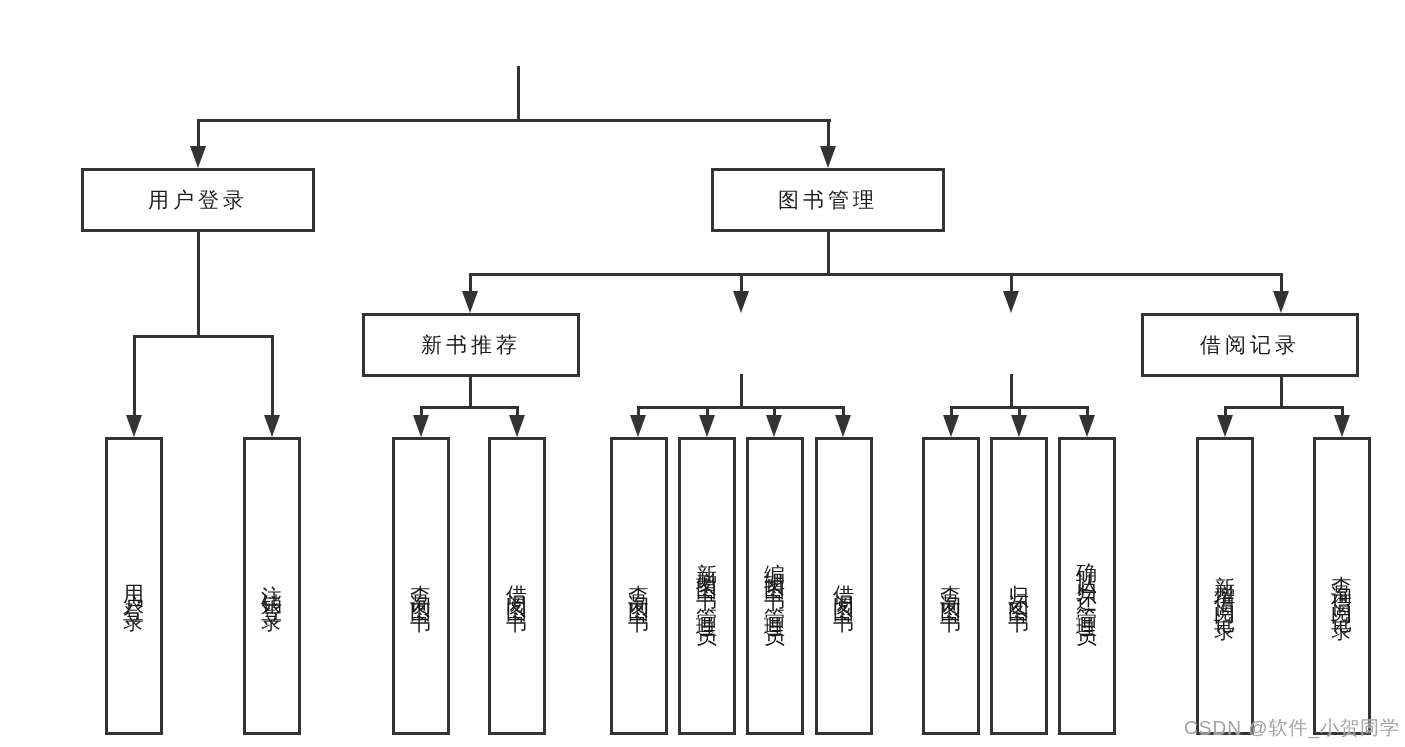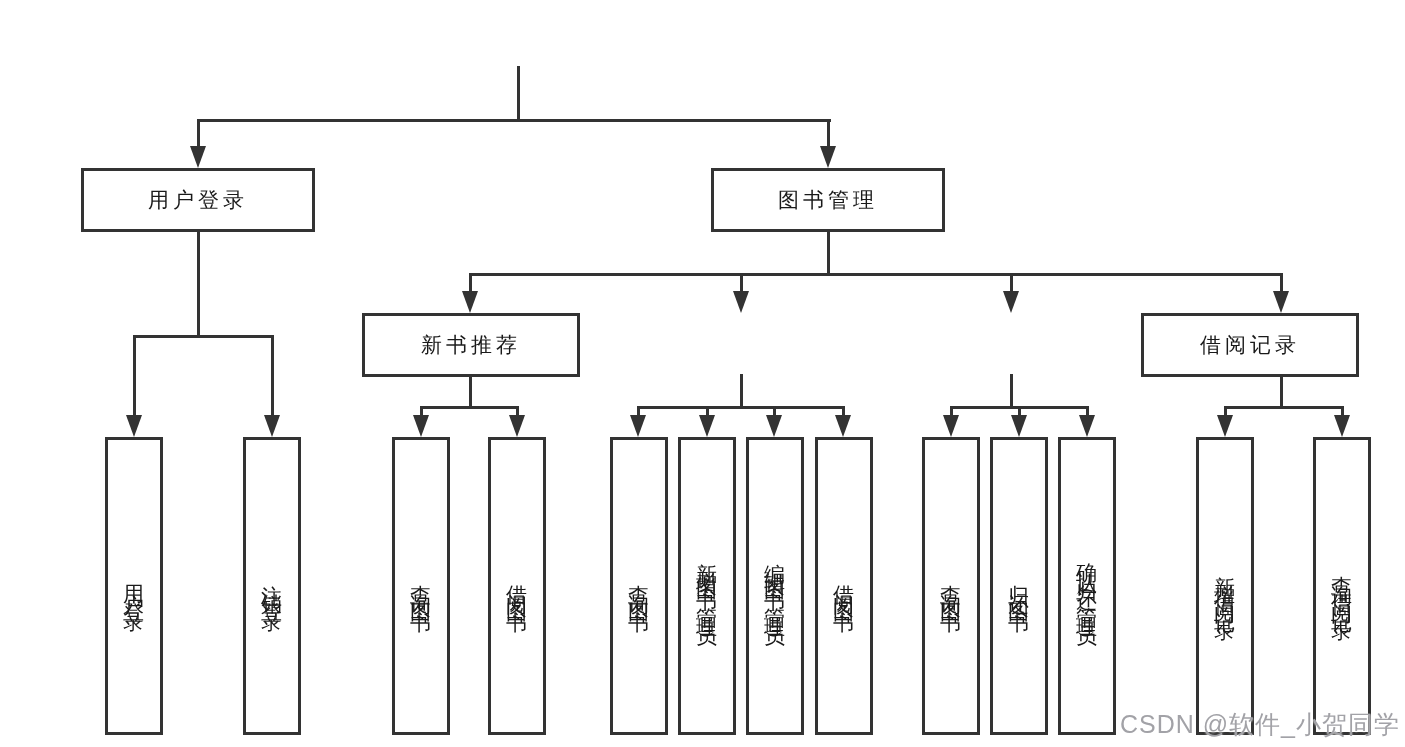--- a/index.html
+++ b/index.html
@@ -40,21 +40,21 @@
   .ar {
     position: absolute;
     width: 0; height: 0;
     border-left: 8px solid transparent;
     border-right: 8px solid transparent;
     border-top: 22px solid #333333;
   }
   #watermark {
     position: absolute;
     right: 5px; bottom: 6px;
-    font-size: 25px;
+    font-size: 19px;
     color: #a2a2a7;
     letter-spacing: 1px;
     text-shadow: 0 1px 2px rgba(255,255,255,0.9);
     z-index: 10;
   }
 </style>
 </head>
 <body>
 
 <div id="canvas">

